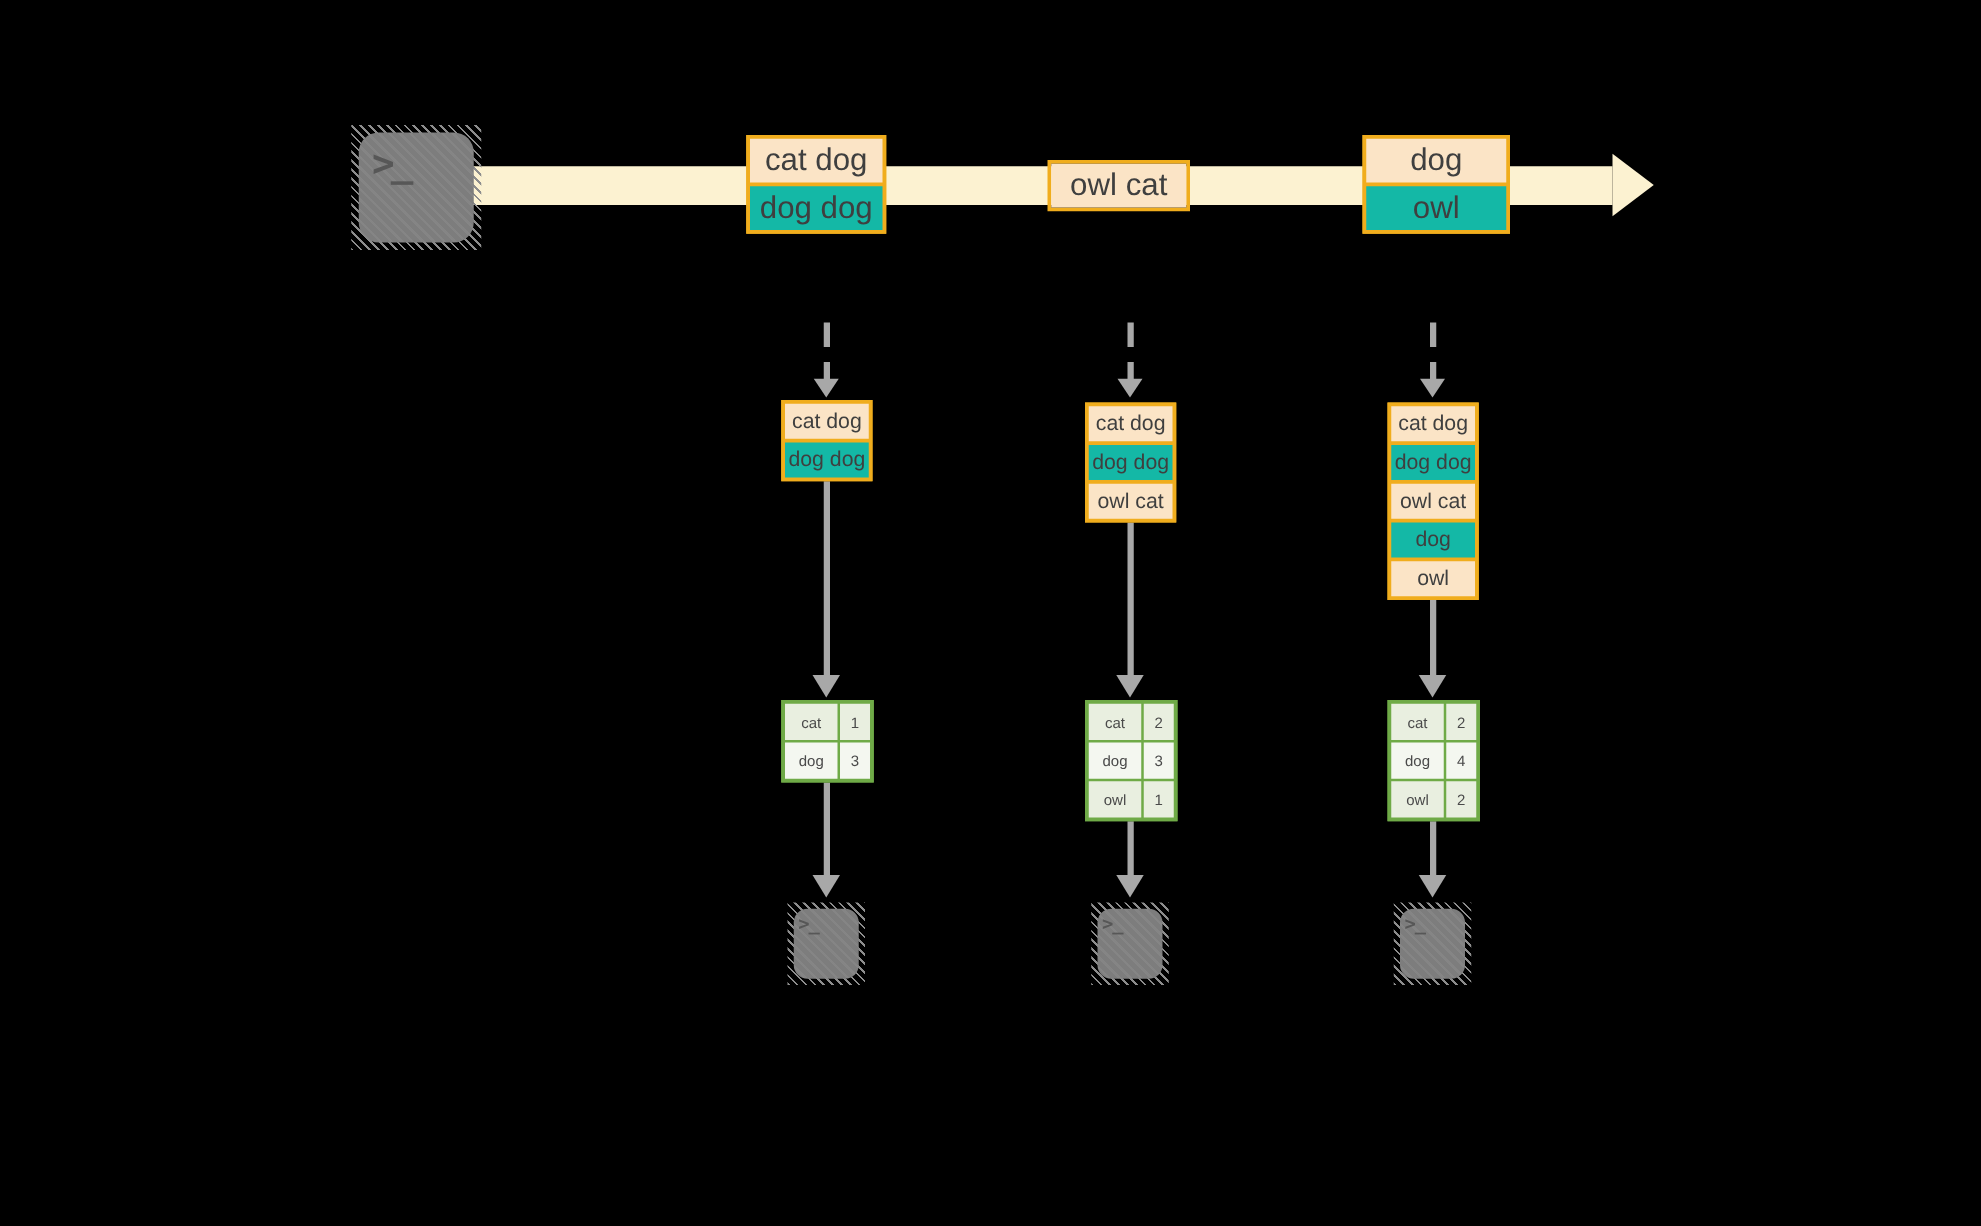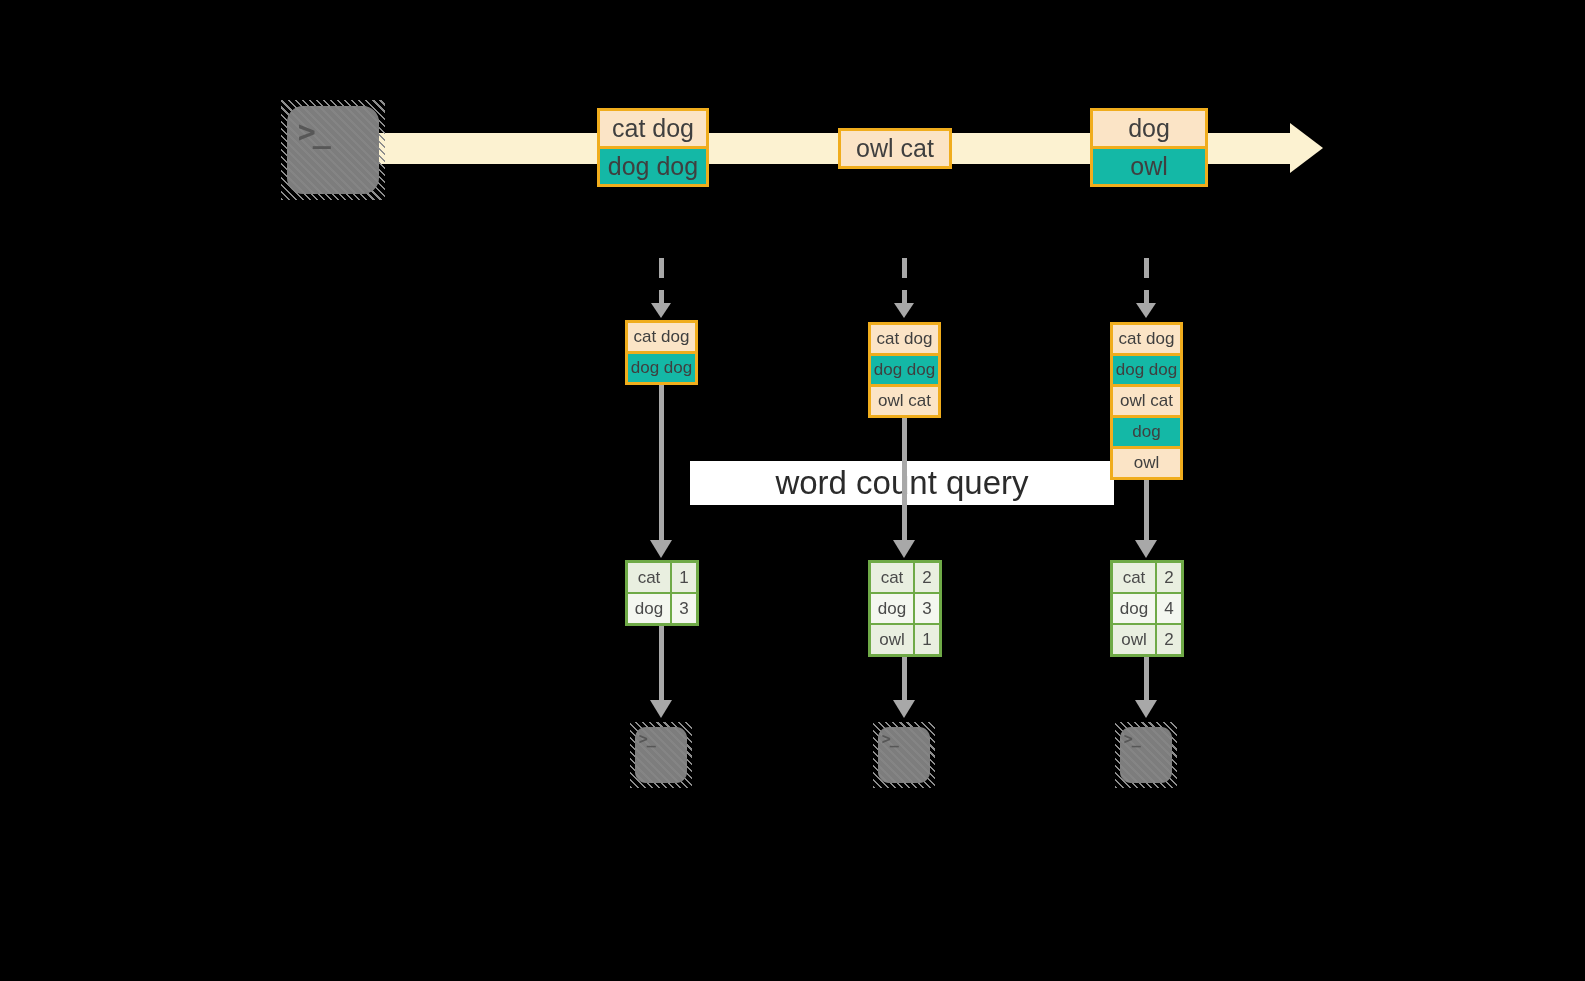--- a/index.html
+++ b/index.html
@@ -43,21 +43,21 @@
 
   
   .query-band { position:absolute; left:690px; top:461px; width:424px; height:44px; background:#ffffff;
     z-index:2; display:flex; align-items:center; justify-content:center;
     font-size:33px; color:#2b2b2b; }
 
   
   .gtable { position:absolute; display:grid; grid-template-columns:42px 24px; gap:2px;
     background:#6faa47; border:3px solid #6faa47; z-index:4; }
   .gcell { height:29px; display:flex; align-items:center; justify-content:center;
-    font-size:17px; color:#4a4a4a; }
+    font-size:12px; color:#4a4a4a; }
   .gcell.dark  { background:#e9efe0; }
   .gcell.light { background:#f4f7f0; }
 </style>
 </head>
 <body>
 
 <div class="canvas">
 
   <div class="term" style="left:281px; top:100px; width:104px; height:100px;">
     <div class="term-inner"></div>
@@ -100,23 +100,20 @@
   </div>
 
   <div class="ebox state" style="left:1110px; top:322px; width:73px;">
     <div class="erow row-dark">cat dog</div>
     <div class="erow row-light">dog dog</div>
     <div class="erow row-dark">owl cat</div>
     <div class="erow row-light">dog</div>
     <div class="erow row-dark">owl</div>
   </div>
 
-  <div class="query-band">
-    <span>word count query</span>
-  </div>
 
   <div class="vline" style="left:659px;  top:385px; height:155px;"></div>
   <div class="vhead" style="left:650px;  top:540px;"></div>
   <div class="vline" style="left:902px;  top:418px; height:122px;"></div>
   <div class="vhead" style="left:893px;  top:540px;"></div>
   <div class="vline" style="left:1144px; top:480px; height:60px;"></div>
   <div class="vhead" style="left:1135px; top:540px;"></div>
 
   <div class="gtable" style="left:625px; top:560px;">
     <div class="gcell dark">cat</div>

